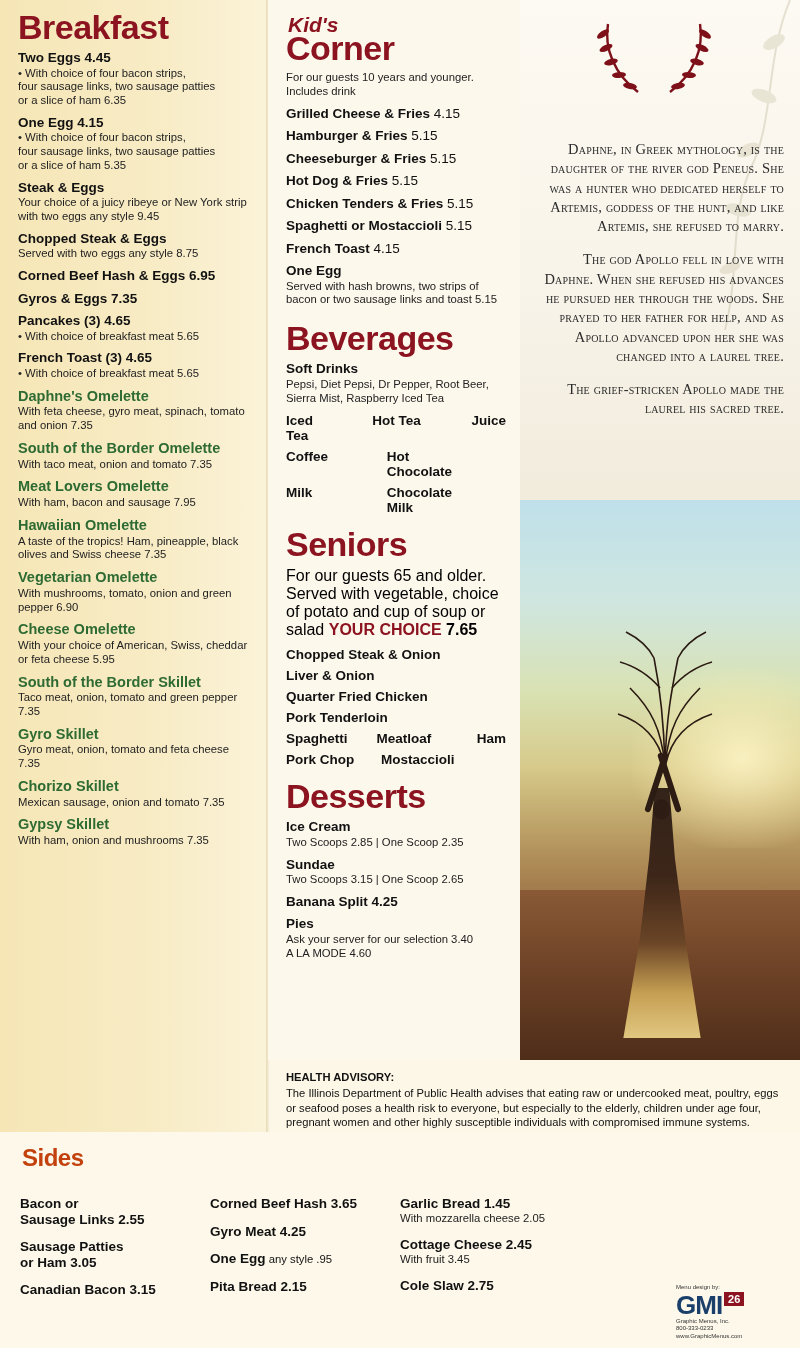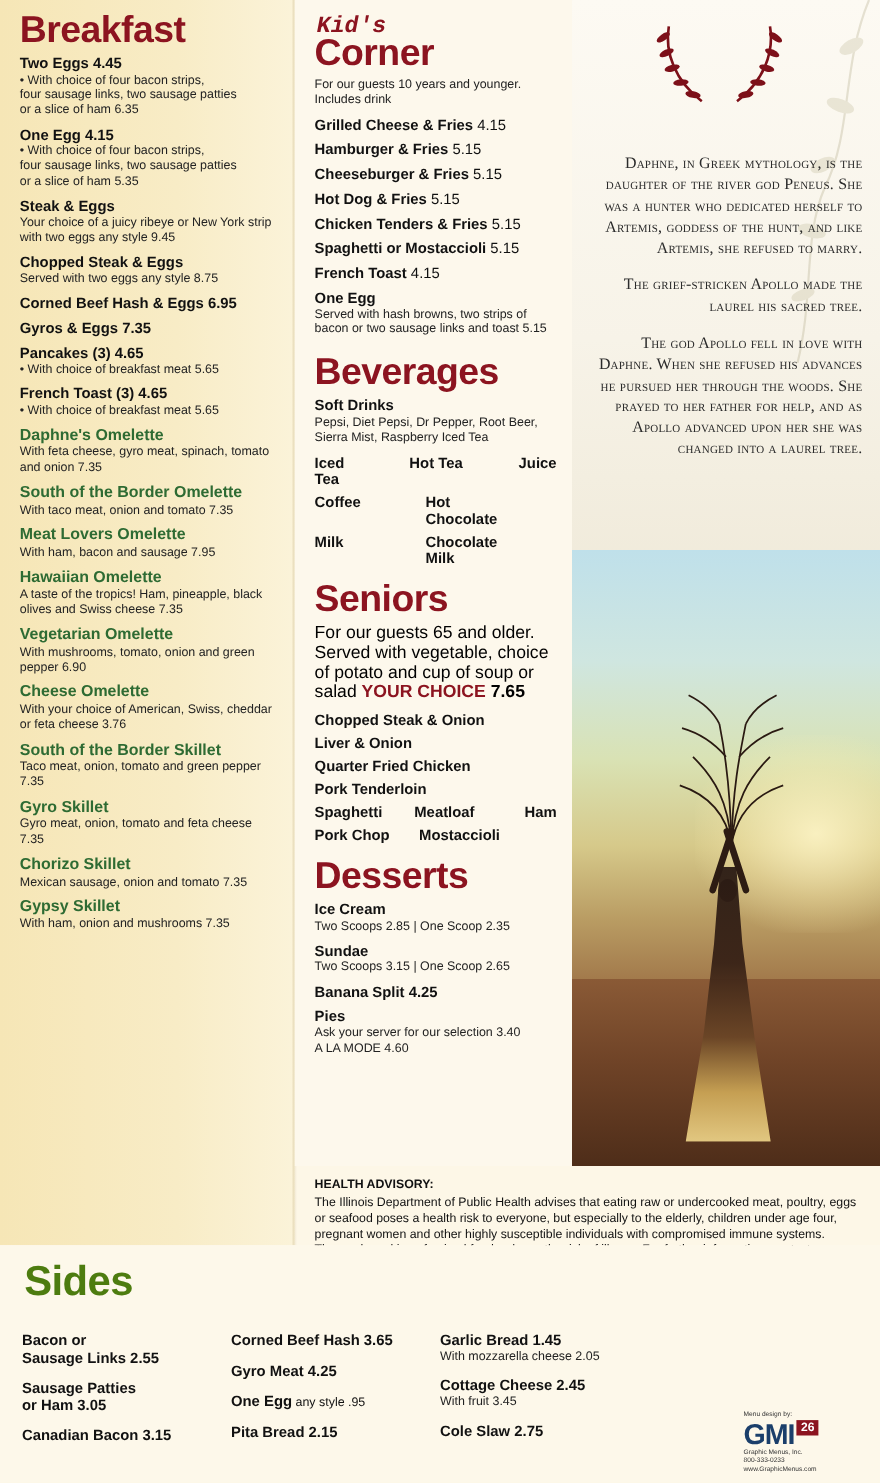--- a/index.html
+++ b/index.html
@@ -48,21 +48,21 @@
   .sect-title {
     font-family: "Liberation Sans", sans-serif;
     font-weight: bold;
     color: #8c1420;
     font-size: 34px;
     letter-spacing: -0.5px;
     margin: 0 0 6px 0;
     line-height: 1;
   }
   .kid-script {
-    font-family: Liberation Mono, monospace;
+    font-family: Liberation Sans, sans-serif;
     font-style: italic;
     font-weight: bold;
     color: #8c1420;
     font-size: 21px;
     line-height: 1;
     margin: 4px 0 -4px 2px;
   }
 
   
   .item { margin-bottom: 7px; }
@@ -209,22 +209,22 @@
   .sides {
     position: absolute;
     left: 0; top: 1132px;
     width: 800px; height: 216px;
     background: #fdf8ea;
     padding: 6px 0 0 0;
     box-sizing: border-box;
   }
   .sides h2 {
     margin: 6px 0 8px 22px;
-    color: #4d7c0f;
-    font-size: 38px;
+    color: #c2410c;
+    font-size: 24px;
     font-weight: bold;
     letter-spacing: -0.5px;
   }
   .sides-grid {
     display: flex;
     padding: 0 20px;
     gap: 0;
     margin-top: 24px;
   }
   .sides-col { width: 25%; padding-right: 10px; box-sizing: border-box; }
@@ -331,21 +331,21 @@
         <div class="item green">
           <div class="name">Hawaiian Omelette</div>
           <div class="desc">A taste of the tropics! Ham, pineapple, black olives and Swiss cheese  7.35</div>
         </div>
         <div class="item green">
           <div class="name">Vegetarian Omelette</div>
           <div class="desc">With mushrooms, tomato, onion and green pepper  6.90</div>
         </div>
         <div class="item green">
           <div class="name">Cheese Omelette</div>
-          <div class="desc">With your choice of American, Swiss, cheddar or feta cheese   3.76</div>
+          <div class="desc">With your choice of American, Swiss, cheddar or feta cheese   5.95</div>
         </div>
         <div class="item green">
           <div class="name">South of the Border Skillet</div>
           <div class="desc">Taco meat, onion, tomato and green pepper  7.35</div>
         </div>
         <div class="item green">
           <div class="name">Gyro Skillet</div>
           <div class="desc">Gyro meat, onion, tomato and feta cheese  7.35</div>
         </div>
         <div class="item green">
@@ -488,22 +488,22 @@
           <ellipse cx="111" cy="16" rx="7" ry="3" transform="rotate(35 111 16)"></ellipse>
           <ellipse cx="108" cy="30" rx="7" ry="3" transform="rotate(25 108 30)"></ellipse>
           <ellipse cx="103" cy="44" rx="7" ry="3" transform="rotate(15 103 44)"></ellipse>
           <ellipse cx="95" cy="57" rx="7" ry="3" transform="rotate(5 95 57)"></ellipse>
           <ellipse cx="84" cy="68" rx="7" ry="3" transform="rotate(-10 84 68)"></ellipse>
         </g>
       </svg>
 
       <div class="legend">
         <p class="cap">Daphne, in Greek mythology, is the daughter of the river god Peneus. She was a hunter who dedicated herself to Artemis, goddess of the hunt, and like Artemis, she refused to marry.</p>
+        <p class="cap">The god Apollo fell in love with Daphne. When she refused his advances he pursued her through the woods. She prayed to her father for help, and as Apollo advanced upon her she was changed into a laurel tree.</p>
         <p class="cap">The grief-stricken Apollo made the laurel his sacred tree.</p>
-        <p class="cap">The god Apollo fell in love with Daphne. When she refused his advances he pursued her through the woods. She prayed to her father for help, and as Apollo advanced upon her she was changed into a laurel tree.</p>
       </div>
     </div>
   </div>
 
   <div class="art-photo">
     <div class="sun-glow"></div>
     <div class="ground"></div>
     <svg class="branches" viewBox="0 0 150 150">
       <g stroke="#2a1a12" fill="none" stroke-width="1.6">
         <path d="M75,150 C72,110 60,90 40,70"></path>

